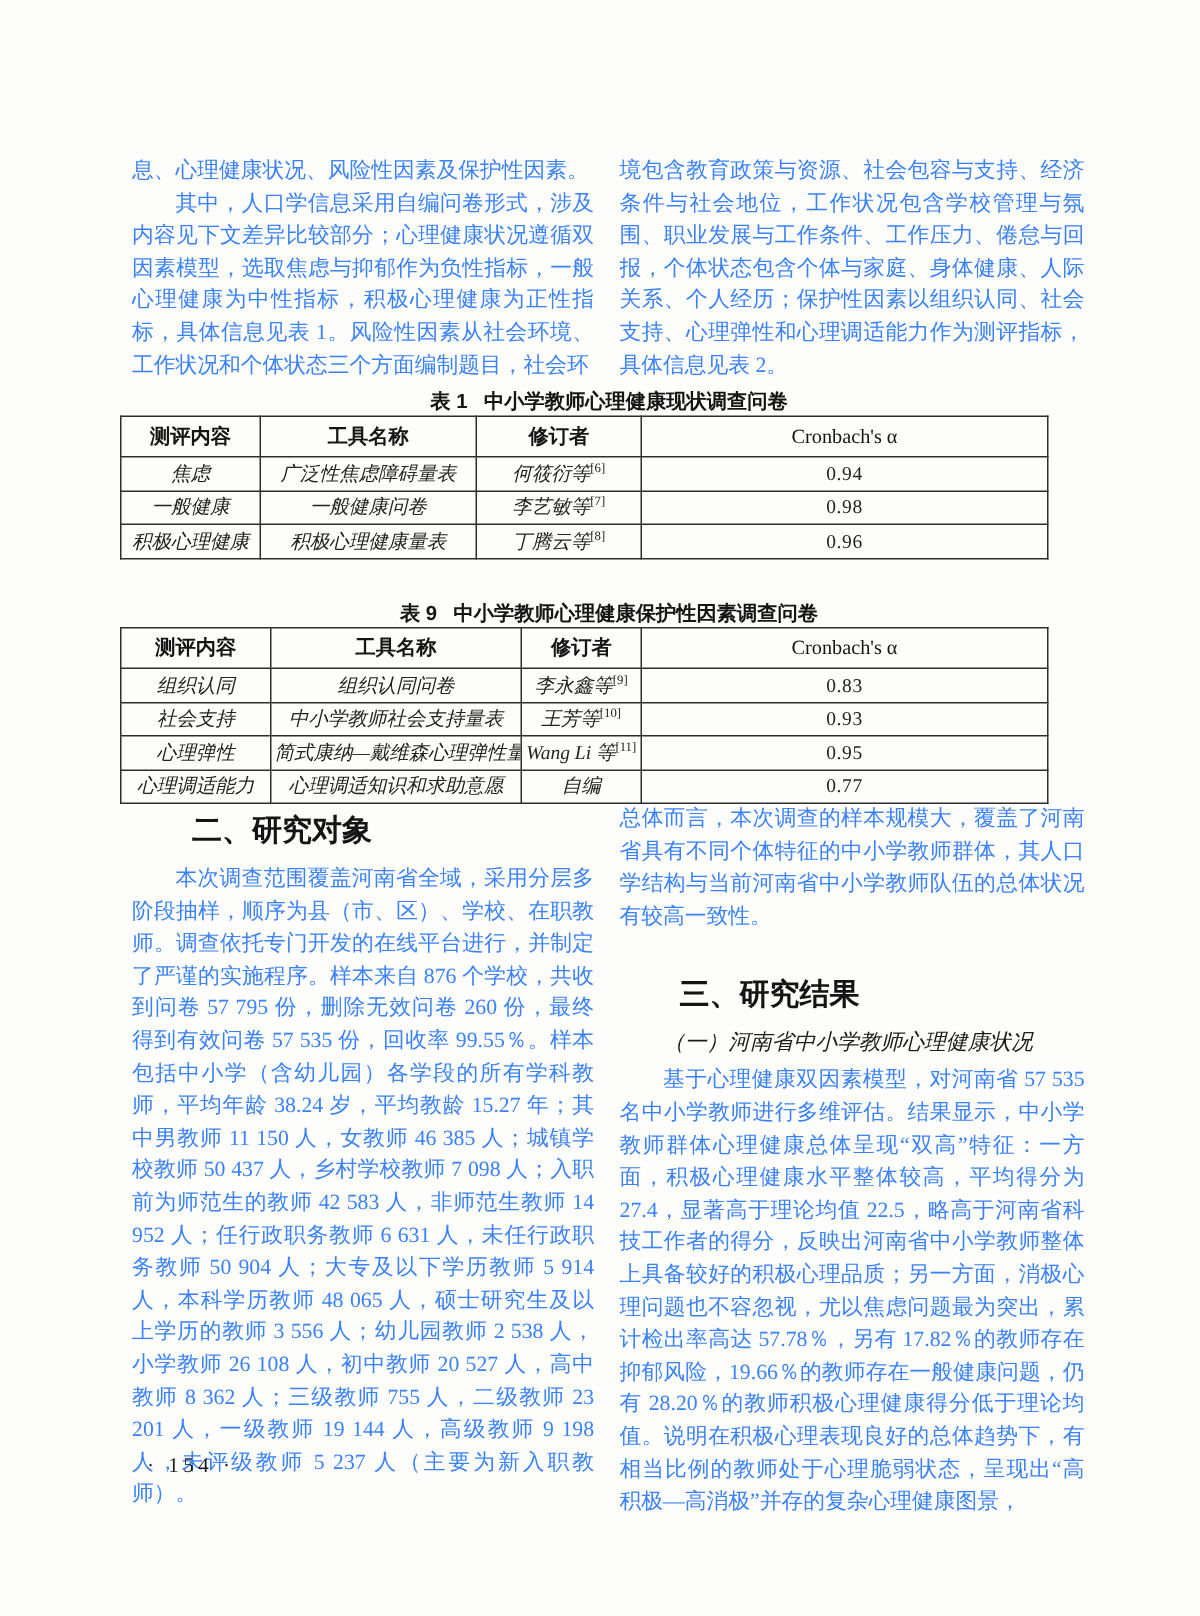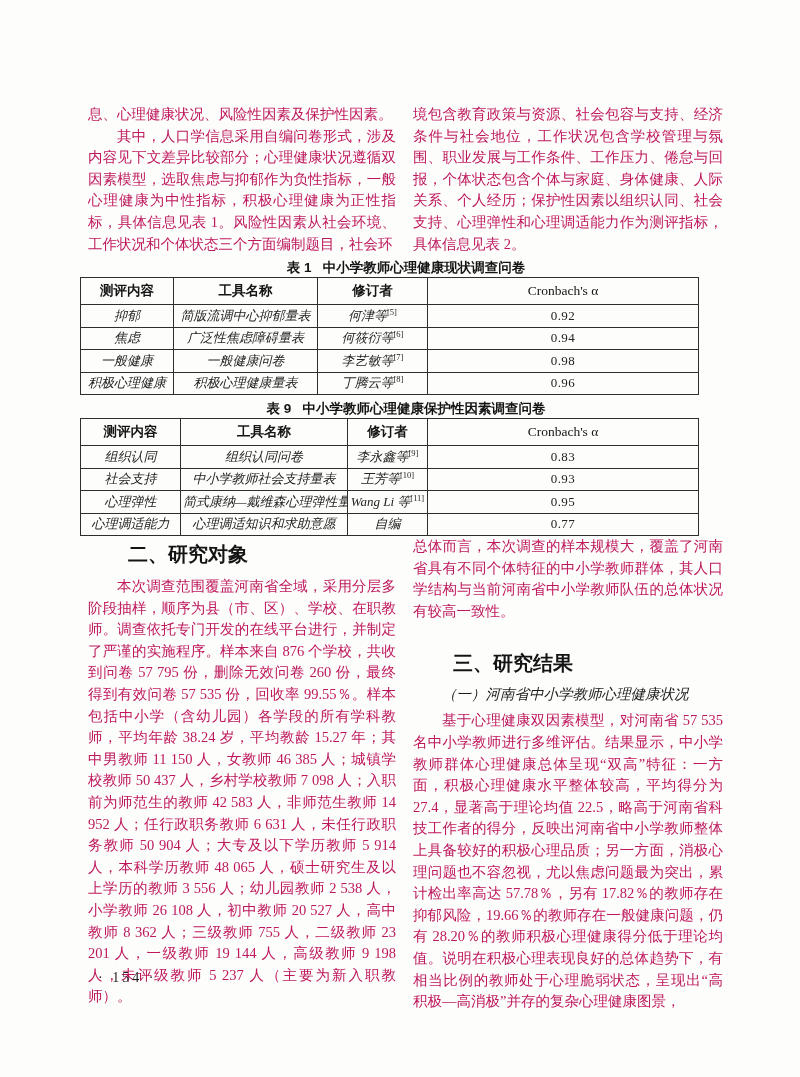--- a/index.html
+++ b/index.html
@@ -4,21 +4,21 @@
 <style>
   html,body { margin:0; padding:0; background:#d9d9d9; }
   .page {
     position:relative; width:800px; height:1077px; margin:0 auto;
     background:#fdfdfb; color:#1e1e1e; overflow:hidden;
   }
   .body-p {
     margin:0;
     font-family:"Liberation Serif","DejaVu Serif",serif;
     font-size:14.5px; line-height:21.6px;
-    text-align:justify; color:#be185d;
+    text-align:justify; color:#3b82f6;
   }
   .indent { text-indent:2em; }
   .col { position:absolute; }
   .top-left  { left:88px;  top:104px; width:308px; }
   .top-right { left:413px; top:104px; width:310px; }
   .bot-left  { left:88px;  top:540px; width:308px; }
   .bot-right { left:413px; top:536px; width:310px; }
 
   .caption {
     position:absolute; left:97px; width:618px; text-align:center;
@@ -57,21 +57,21 @@
   .data-table sup { font-size:8.5px; line-height:0; font-style:normal; }
 
   h2.sec {
     margin:4px 0 12px; text-indent:2em;
     font-family:"Liberation Sans","DejaVu Sans",sans-serif;
     font-weight:bold; font-size:20px; line-height:20px; color:#141414;
   }
   .bot-right h2.sec { margin-top:31px; margin-bottom:11px; }
   .sub-kai {
     margin:0 0 3px; text-indent:2em;
-    font-family:Liberation Mono, monospace;
+    font-family:Liberation Sans, sans-serif;
     font-style:italic; font-size:14.5px; line-height:23px; color:#1c1c1c;
   }
   .page-num {
     position:absolute; left:98px; top:970px;
     font-family:"Liberation Serif","DejaVu Serif",serif;
     font-size:14px; letter-spacing:3px; color:#1c1c1c;
   }
 </style>
 </head>
 <body>
@@ -99,26 +99,20 @@
     </colgroup>
     <thead>
       <tr>
         <th>测评内容</th>
         <th>工具名称</th>
         <th>修订者</th>
         <th class="alpha-head">Cronbach's α</th>
       </tr>
     </thead>
     <tbody>
-      <tr>
-        <td class="kai">抑郁</td>
-        <td class="kai">简版流调中心抑郁量表</td>
-        <td class="kai"><span>何津等</span><sup>[5]</sup></td>
-        <td class="num">0.92</td>
-      </tr>
       <tr>
         <td class="kai">焦虑</td>
         <td class="kai">广泛性焦虑障碍量表</td>
         <td class="kai"><span>何筱衍等</span><sup>[6]</sup></td>
         <td class="num">0.94</td>
       </tr>
       <tr>
         <td class="kai">一般健康</td>
         <td class="kai">一般健康问卷</td>
         <td class="kai"><span>李艺敏等</span><sup>[7]</sup></td>

